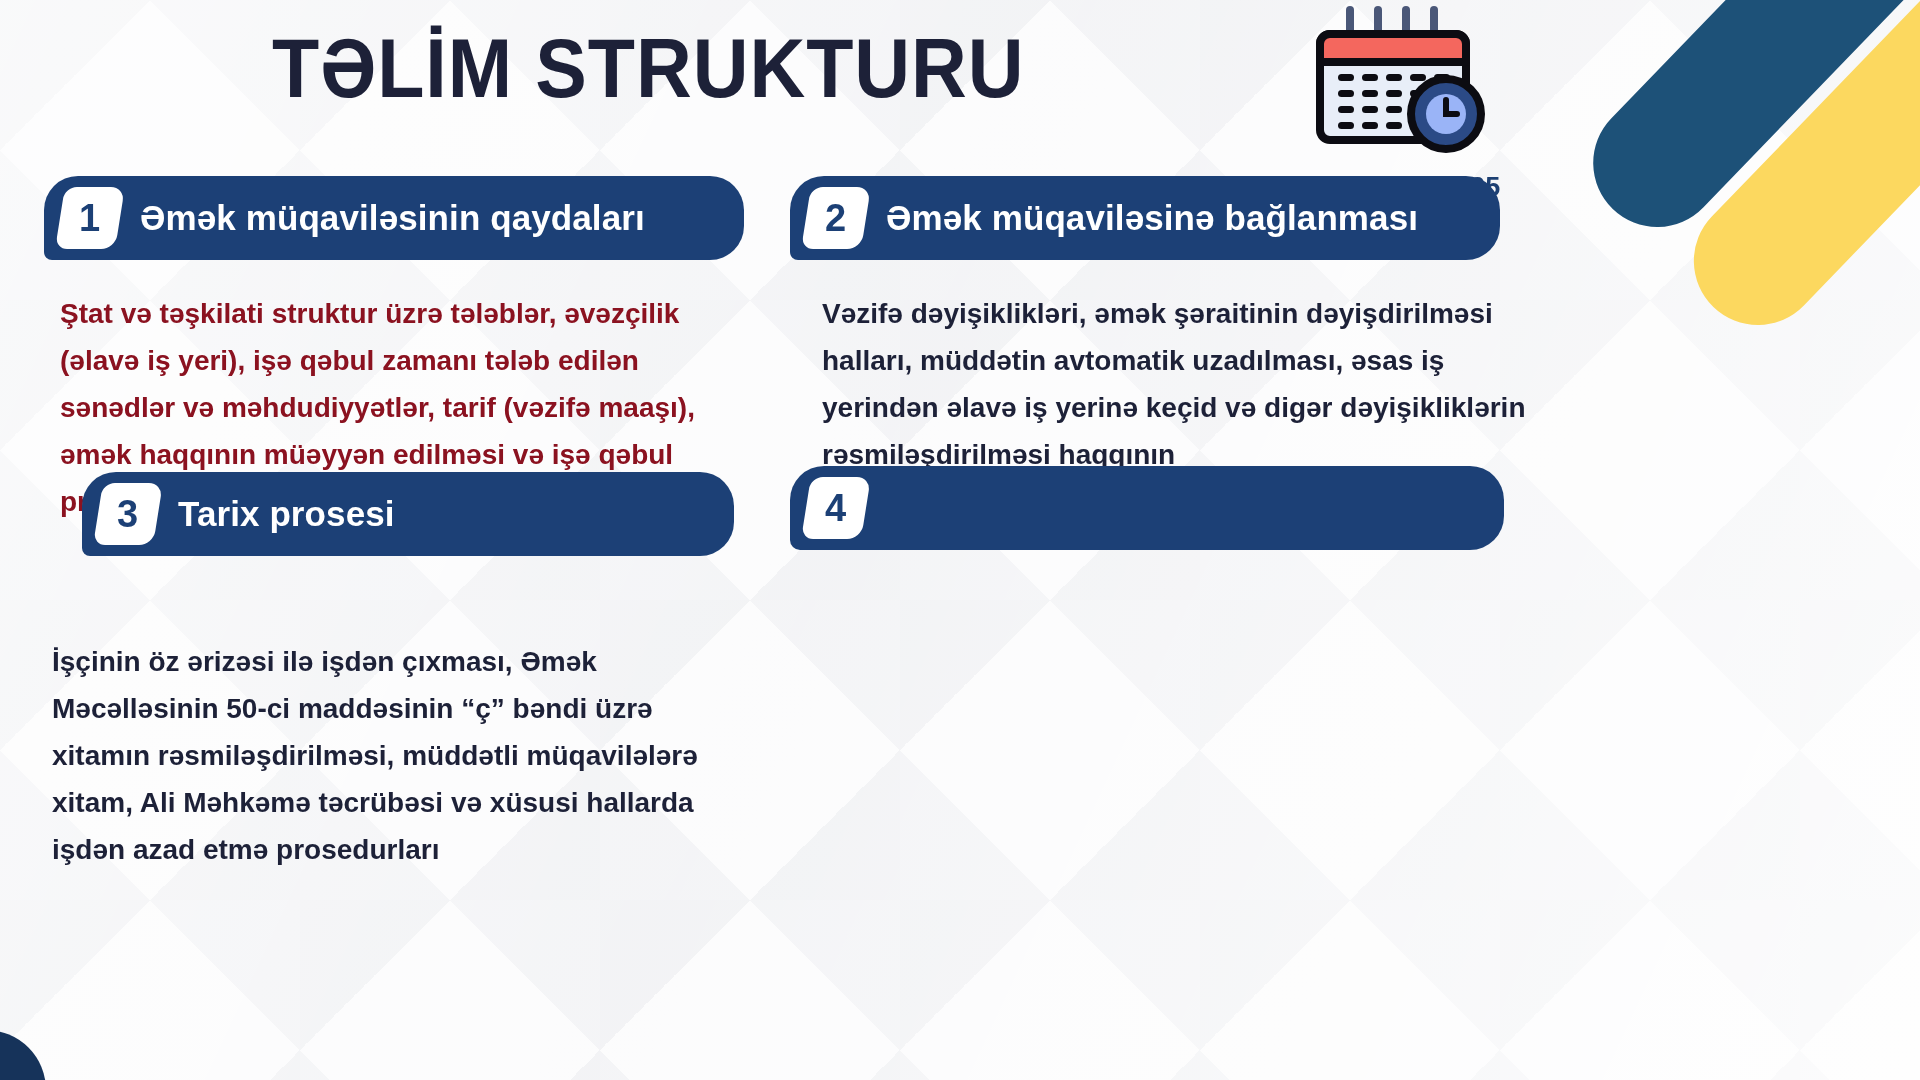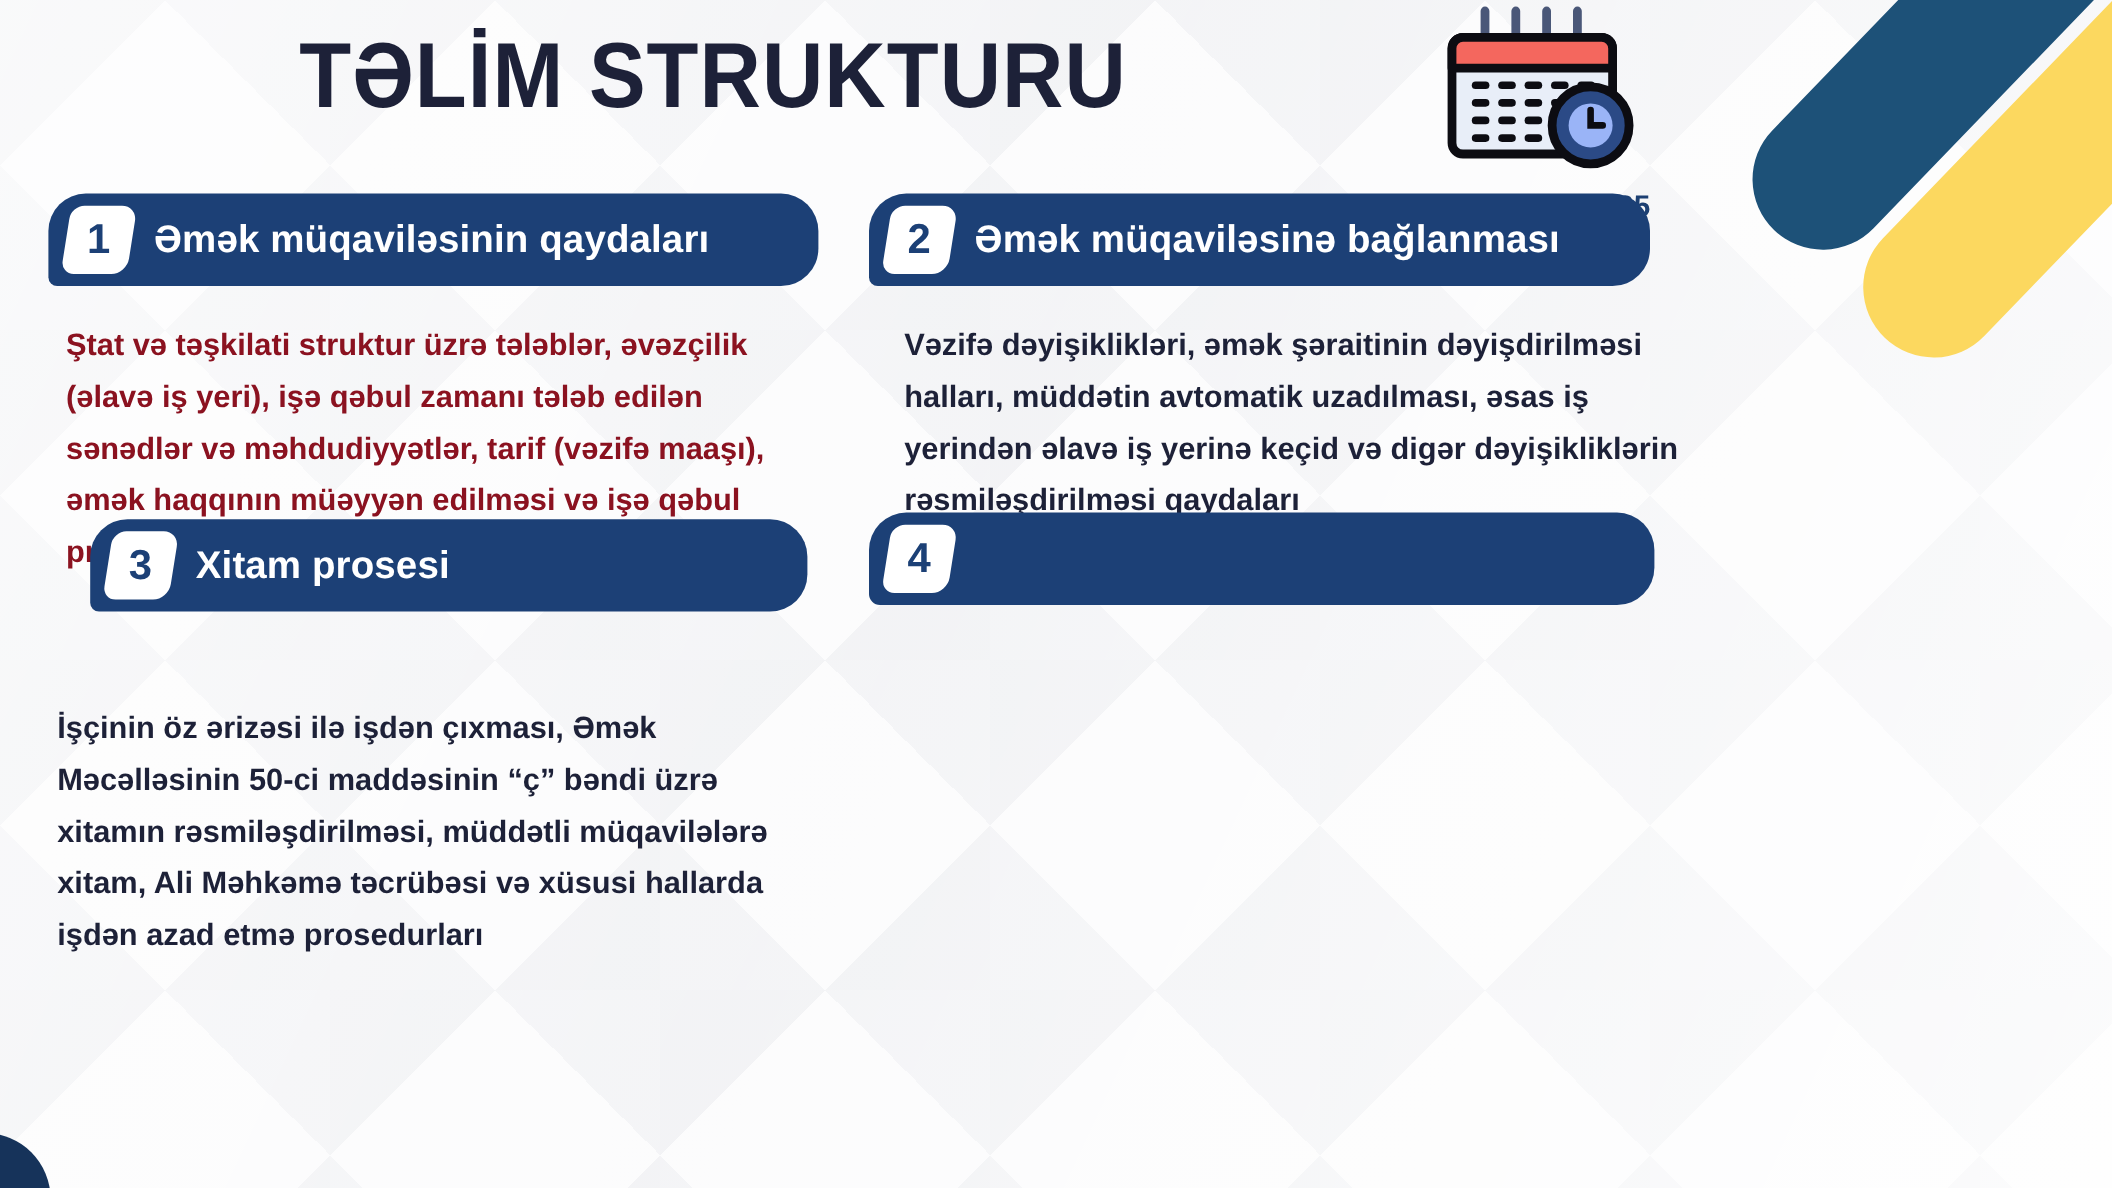--- a/index.html
+++ b/index.html
@@ -237,29 +237,29 @@
     <div class="card-body body-maroon">Ştat və təşkilati struktur üzrə tələblər, əvəzçilik (əlavə iş yeri), işə qəbul zamanı tələb edilən sənədlər və məhdudiyyətlər, tarif (vəzifə maaşı), əmək haqqının müəyyən edilməsi və işə qəbul prosesinin hüquqi əsasları</div>
   </div>
 
   <div class="card" id="card-2">
     <div class="card-header">
       <div class="num-badge">
         <span>2</span>
       </div>
       <div class="card-title">Əmək müqaviləsinə bağlanması</div>
     </div>
-    <div class="card-body body-navy">Vəzifə dəyişiklikləri, əmək şəraitinin dəyişdirilməsi halları, müddətin avtomatik uzadılması, əsas iş yerindən əlavə iş yerinə keçid və digər dəyişikliklərin rəsmiləşdirilməsi qaydaları</div>
+    <div class="card-body body-navy">Vəzifə dəyişiklikləri, əmək şəraitinin dəyişdirilməsi halları, müddətin avtomatik uzadılması, əsas iş yerindən əlavə iş yerinə keçid və digər dəyişikliklərin rəsmiləşdirilməsi haqqının</div>
   </div>
 
   <div class="card" id="card-3">
     <div class="card-header">
       <div class="num-badge">
         <span>3</span>
       </div>
-      <div class="card-title">Xitam prosesi</div>
+      <div class="card-title">Tarix prosesi</div>
     </div>
     <div class="card-body body-navy">İşçinin öz ərizəsi ilə işdən çıxması, Əmək Məcəlləsinin 50-ci maddəsinin “ç” bəndi üzrə xitamın rəsmiləşdirilməsi, müddətli müqavilələrə xitam, Ali Məhkəmə təcrübəsi və xüsusi hallarda işdən azad etmə prosedurları</div>
   </div>
 
   <div class="card" id="card-4">
     <div class="card-header two-line">
       <div class="num-badge">
         <span>4</span>
       </div>
     </div>

